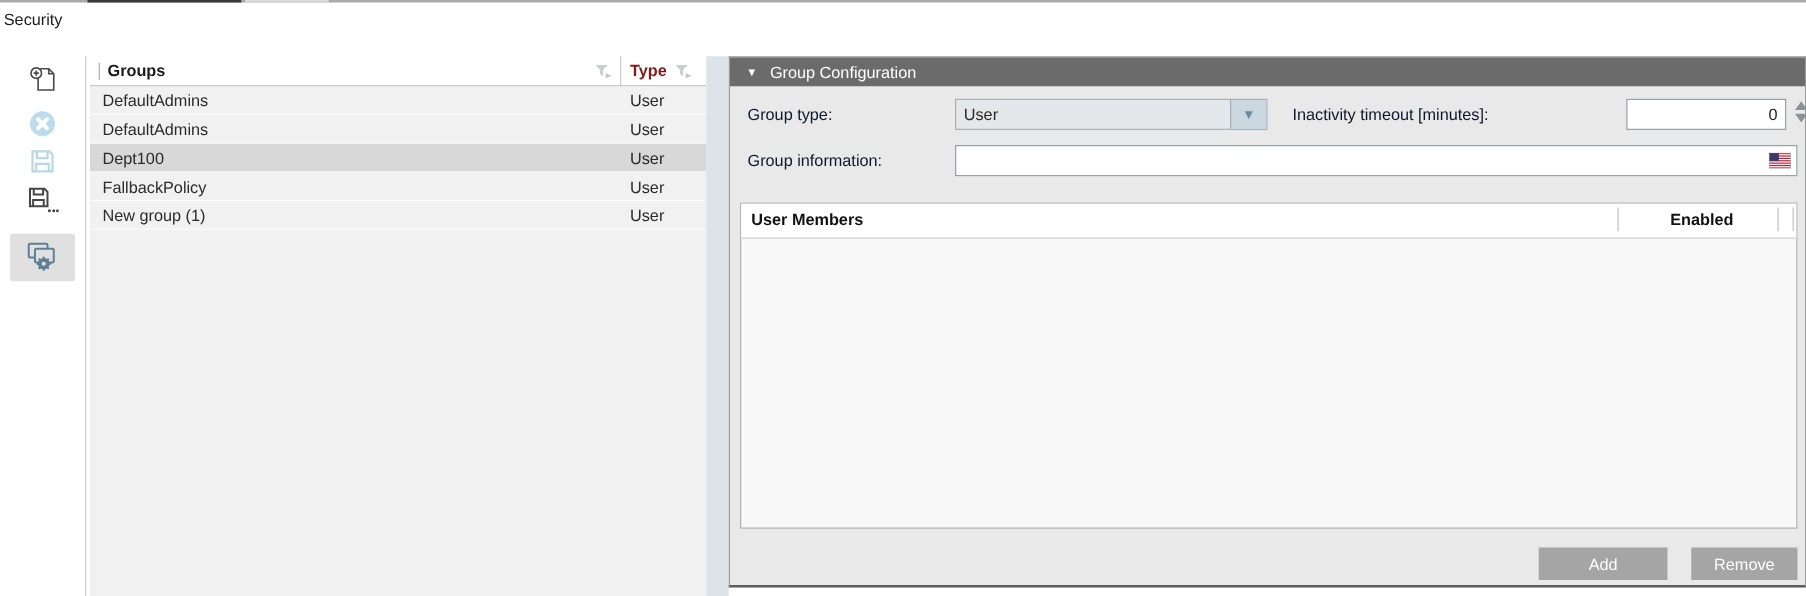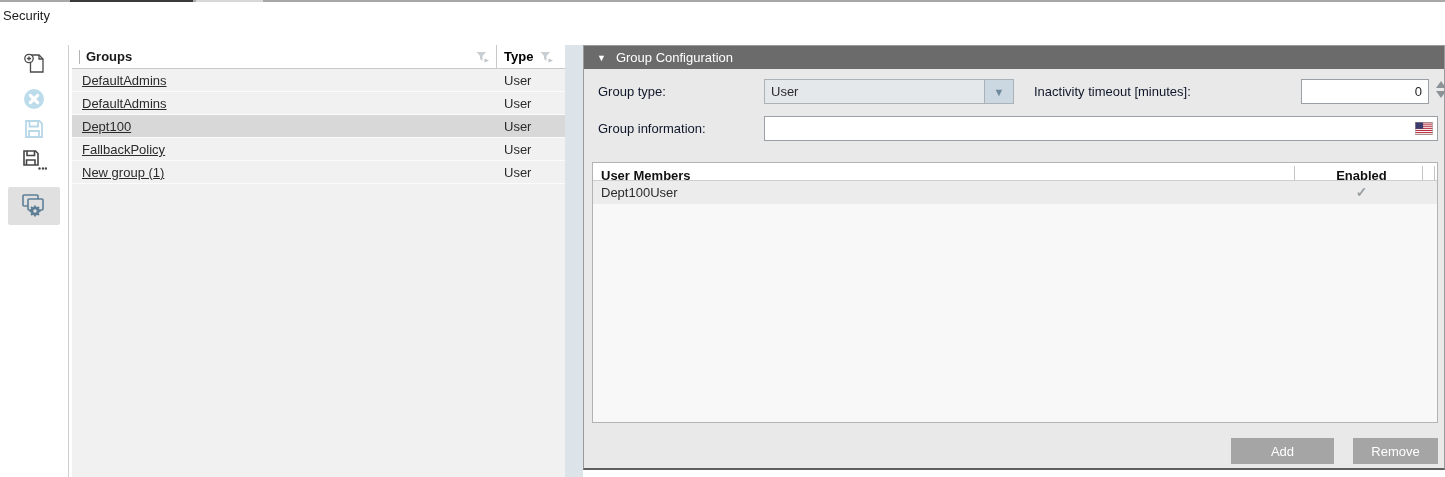--- a/index.html
+++ b/index.html
@@ -18,27 +18,27 @@
              border-right:1px solid #cdcdcd; background:#fff; }
   .tool-btn { position:absolute; left:14px; width:40px; height:30px;
               display:flex; align-items:center; justify-content:center; }
   .tool-btn.active-bg { left:8px; width:52px; height:38px; background:#e0e0e0; border-radius:2px; }
 
   
   .groups-list { position:absolute; left:72px; top:45px; width:493px; height:432px; background:#f1f1f1; }
   .groups-header { position:relative; height:24px; background:#ffffff; border-bottom:1px solid #c9c9c9; }
   .groups-header .notch { position:absolute; left:7px; top:5px; width:1px; height:14px; background:#b3b3b3; }
   .gh-label { position:absolute; left:14px; top:4px; font-weight:bold; color:#1a1a1a; }
-  .gh-type { position:absolute; left:432px; top:4px; font-weight:bold; color:#000000; }
+  .gh-type { position:absolute; left:432px; top:4px; font-weight:bold; color:#7f1d1d; }
   .gh-sep { position:absolute; left:424px; top:0; width:1px; height:24px; background:#c9c9c9; }
   .funnel-1 { position:absolute; left:404px; top:6px; }
   .funnel-2 { position:absolute; left:468px; top:6px; }
   .g-row { position:relative; height:23px; border-bottom:1px solid #fbfbfb; cursor:default; }
   .g-row.selected { background:#d8d8d8; }
-  .g-name { position:absolute; left:10px; top:4px; color:#2b2b2b;text-decoration:underline; }
+  .g-name { position:absolute; left:10px; top:4px; color:#2b2b2b; }
   .g-type { position:absolute; left:432px; top:4px; color:#2b2b2b; }
 
   
   .splitter { position:absolute; left:565px; top:45px; width:18px; height:432px; background:#dde4e9; }
 
   
   .panel { position:absolute; left:583px; top:45px; width:862px; height:425px;
            background:#e9e9e9; border:1px solid #9b9b9b; border-bottom:2px solid #5f5f5f; }
   .panel-header { position:absolute; left:0; top:0; width:100%; height:23px; background:#6b6b6b;
                   color:#ffffff; display:flex; align-items:center; }
@@ -65,21 +65,21 @@
                border-top:7px solid #8d9296; }
 
   .info-wrap { position:absolute; left:180px; top:70px; width:674px; height:25px; }
   .info-input { width:100%; height:100%; border:1px solid #9aa0a5; background:#fff;
                 padding:0 26px 0 6px; font-family:"Liberation Sans", sans-serif; font-size:13px; }
   .info-flag { position:absolute; right:5px; top:6px; }
 
   
   .members { position:absolute; left:8px; top:116px; width:846px; height:261px;
              background:#f8f8f8; border:1px solid #b3b3b3; }
-  .m-header { position:relative; height:18px; background:#ffffff; border-bottom:1px solid #cfcfcf; }
+  .m-header { position:relative; height:28px; background:#ffffff; border-bottom:1px solid #cfcfcf; }
   .m-h-name { position:absolute; left:8px; top:5px; font-weight:bold; color:#111; }
   .m-h-enabled { position:absolute; left:708px; top:5px; width:121px; text-align:center;
                  font-weight:bold; color:#111; }
   .m-vline { position:absolute; top:3px; width:1px; height:19px; background:#c4c4c4; }
   .m-row { position:relative; height:23px; background:#ececec; }
   .m-name { position:absolute; left:8px; top:4px; color:#2b2b2b; }
   .m-check { position:absolute; left:708px; top:3px; width:121px; text-align:center;
              color:#9aa0a4; font-size:14px; font-weight:bold; }
 
   .btn { position:absolute; top:392px; height:26px; background:#a5a5a5; color:#ffffff;
@@ -239,23 +239,17 @@
   </div>
 
   <div class="members">
     <div class="m-header">
       <div class="m-h-name">User Members</div>
       <div class="m-vline" style="left:701px"></div>
       <div class="m-h-enabled">Enabled</div>
       <div class="m-vline" style="left:829px"></div>
       <div class="m-vline" style="left:841px"></div>
     </div>
-    <div id="member-rows">
-    <div class="m-row">
-      <div class="m-name">Dept100User</div>
-      <div class="m-check">✓</div>
-    </div>
-  </div>
   </div>
 
   <button class="btn btn-add">Add</button>
   <button class="btn btn-remove">Remove</button>
 </div>
 
 </body></html>

